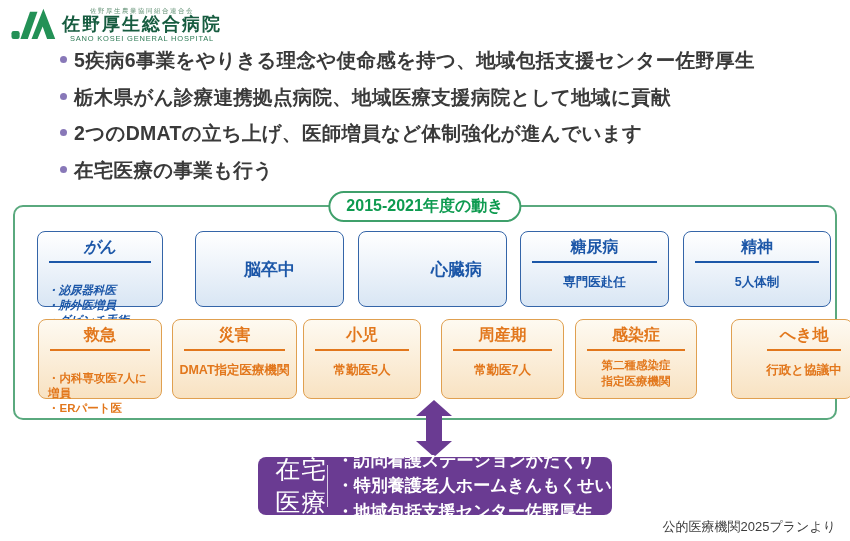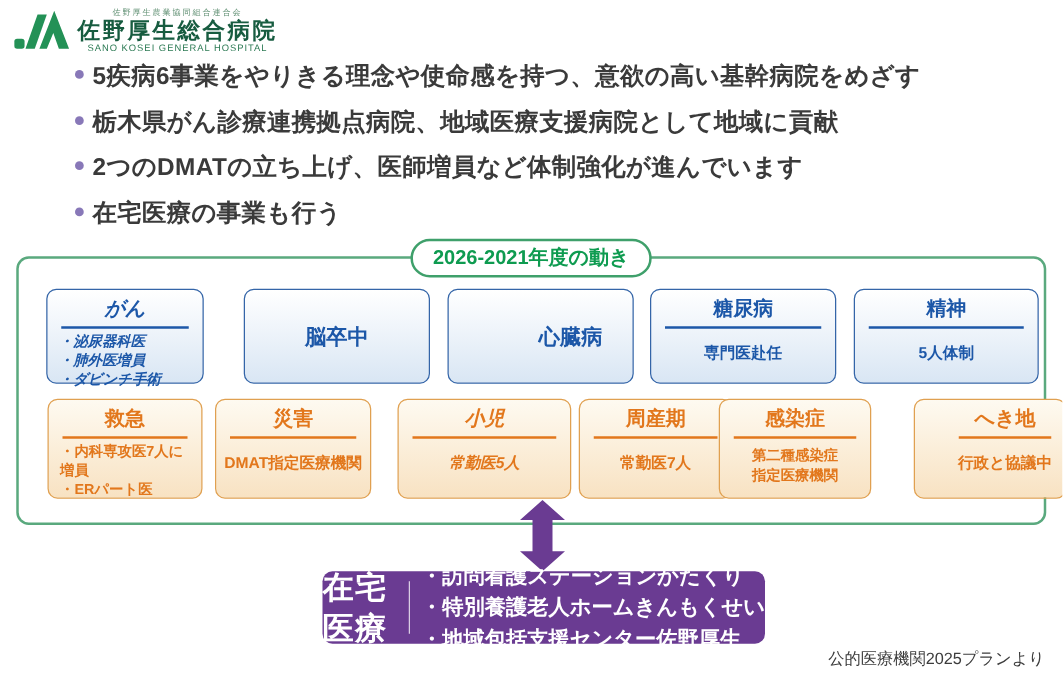--- a/index.html
+++ b/index.html
@@ -48,40 +48,40 @@
   .row-blue .box:nth-child(4){left:505px;width:149px;}
   .row-blue .box:nth-child(5){left:668px;width:148px;}
   
   .row-orange{top:112px;height:80px;}
   .row-orange .box{
     top:0;height:80px;border:1.5px solid #e0a050;color:#e2771c;
     background:linear-gradient(#fefaf1, #f8e2c2);
   }
   .row-orange .box:nth-child(1){left:23px;width:124px;}
   .row-orange .box:nth-child(2){left:157px;width:125px;}
-  .row-orange .box:nth-child(3){left:303px;width:139px;font-style:italic;}
-  .row-orange .box:nth-child(4){left:448px;width:123px;}
+  .row-orange .box:nth-child(3){left:288px;width:118px;}
+  .row-orange .box:nth-child(4){left:426px;width:123px;}
   .row-orange .box:nth-child(5){left:560px;width:122px;}
   .row-orange .box:nth-child(6){left:716px;width:122px;padding-left:24px;}
   
   .box.center-only{display:flex;align-items:center;justify-content:center;
     font-size:17px;font-weight:bold;}
   .box-title{font-size:16px;font-weight:bold;padding-top:5px;}
   .box-title.with-line{border-bottom:2px solid currentColor;margin:0 11px;padding-bottom:3px;}
   .box-items{font-weight:bold;}
-  .box-items.left{text-align:left;padding:4px 6px 0 9px;font-size:11.5px;line-height:1.3;}
+  .box-items.left{text-align:left;padding:20px 6px 0 9px;font-size:11.5px;line-height:1.3;}
   .box-items.center{text-align:center;padding-top:11px;font-size:12.5px;line-height:1.35;}
   .box-items.center.dense{padding-top:7px;font-size:11.5px;}
   
   .arrow{position:absolute;left:416px;top:400px;}
   .homecare{
     position:absolute;left:258px;top:457px;width:354px;height:58px;
     background:#6a3b92;border-radius:8px;display:flex;align-items:center;color:#fff;
   }
-  .homecare-label{width:128px;text-align:left;font-size:25px;font-weight:bold;letter-spacing:1px;}
+  .homecare-label{width:128px;text-align:right;font-size:25px;font-weight:normal;letter-spacing:1px;}
   .homecare-divider{width:1px;height:42px;background:rgba(255,255,255,0.75);}
   .homecare-items{padding-left:9px;font-size:17px;font-weight:bold;line-height:1.5;white-space:nowrap;}
   
   .footnote{position:absolute;right:14px;top:518px;font-size:13px;color:#3c3c3c;}
 </style>
 </head>
 <body>
 
 <div class="canvas">
 
@@ -92,28 +92,28 @@
       <path d="M29,44 L45,3 L61,44 L50,44 L44,27 L37,44 Z" fill="#239156"></path>
     </svg>
     <div class="logo-text">
       <div class="logo-small">佐野厚生農業協同組合連合会</div>
       <div class="logo-name">佐野厚生総合病院</div>
       <div class="logo-en">SANO KOSEI GENERAL HOSPITAL</div>
     </div>
   </header>
 
   <ul class="intro" id="intro">
-      <li><span class="dot"></span><span>5疾病6事業をやりきる理念や使命感を持つ、意欲の高い基幹病院をめざす</span></li>
+      <li><span class="dot"></span><span>5疾病6事業をやりきる理念や使命感を持つ、地域包括支援センター佐野厚生</span></li>
       <li><span class="dot"></span><span>栃木県がん診療連携拠点病院、地域医療支援病院として地域に貢献</span></li>
       <li><span class="dot"></span><span>2つのDMATの立ち上げ、医師増員など体制強化が進んでいます</span></li>
       <li><span class="dot"></span><span>在宅医療の事業も行う</span></li>
     </ul>
 
   <section class="timeline">
-    <div class="timeline-title">2026-2021年度の動き</div>
+    <div class="timeline-title">2015-2021年度の動き</div>
     <div class="row row-blue" id="disease-row">
         <div class="box">
           <div class="box-title with-line">がん</div>
           <div class="box-items left">
             <div>・泌尿器科医</div>
             <div>・肺外医増員</div>
             <div>・ダビンチ手術</div>
           </div>
         </div>
         <div class="box center-only">

